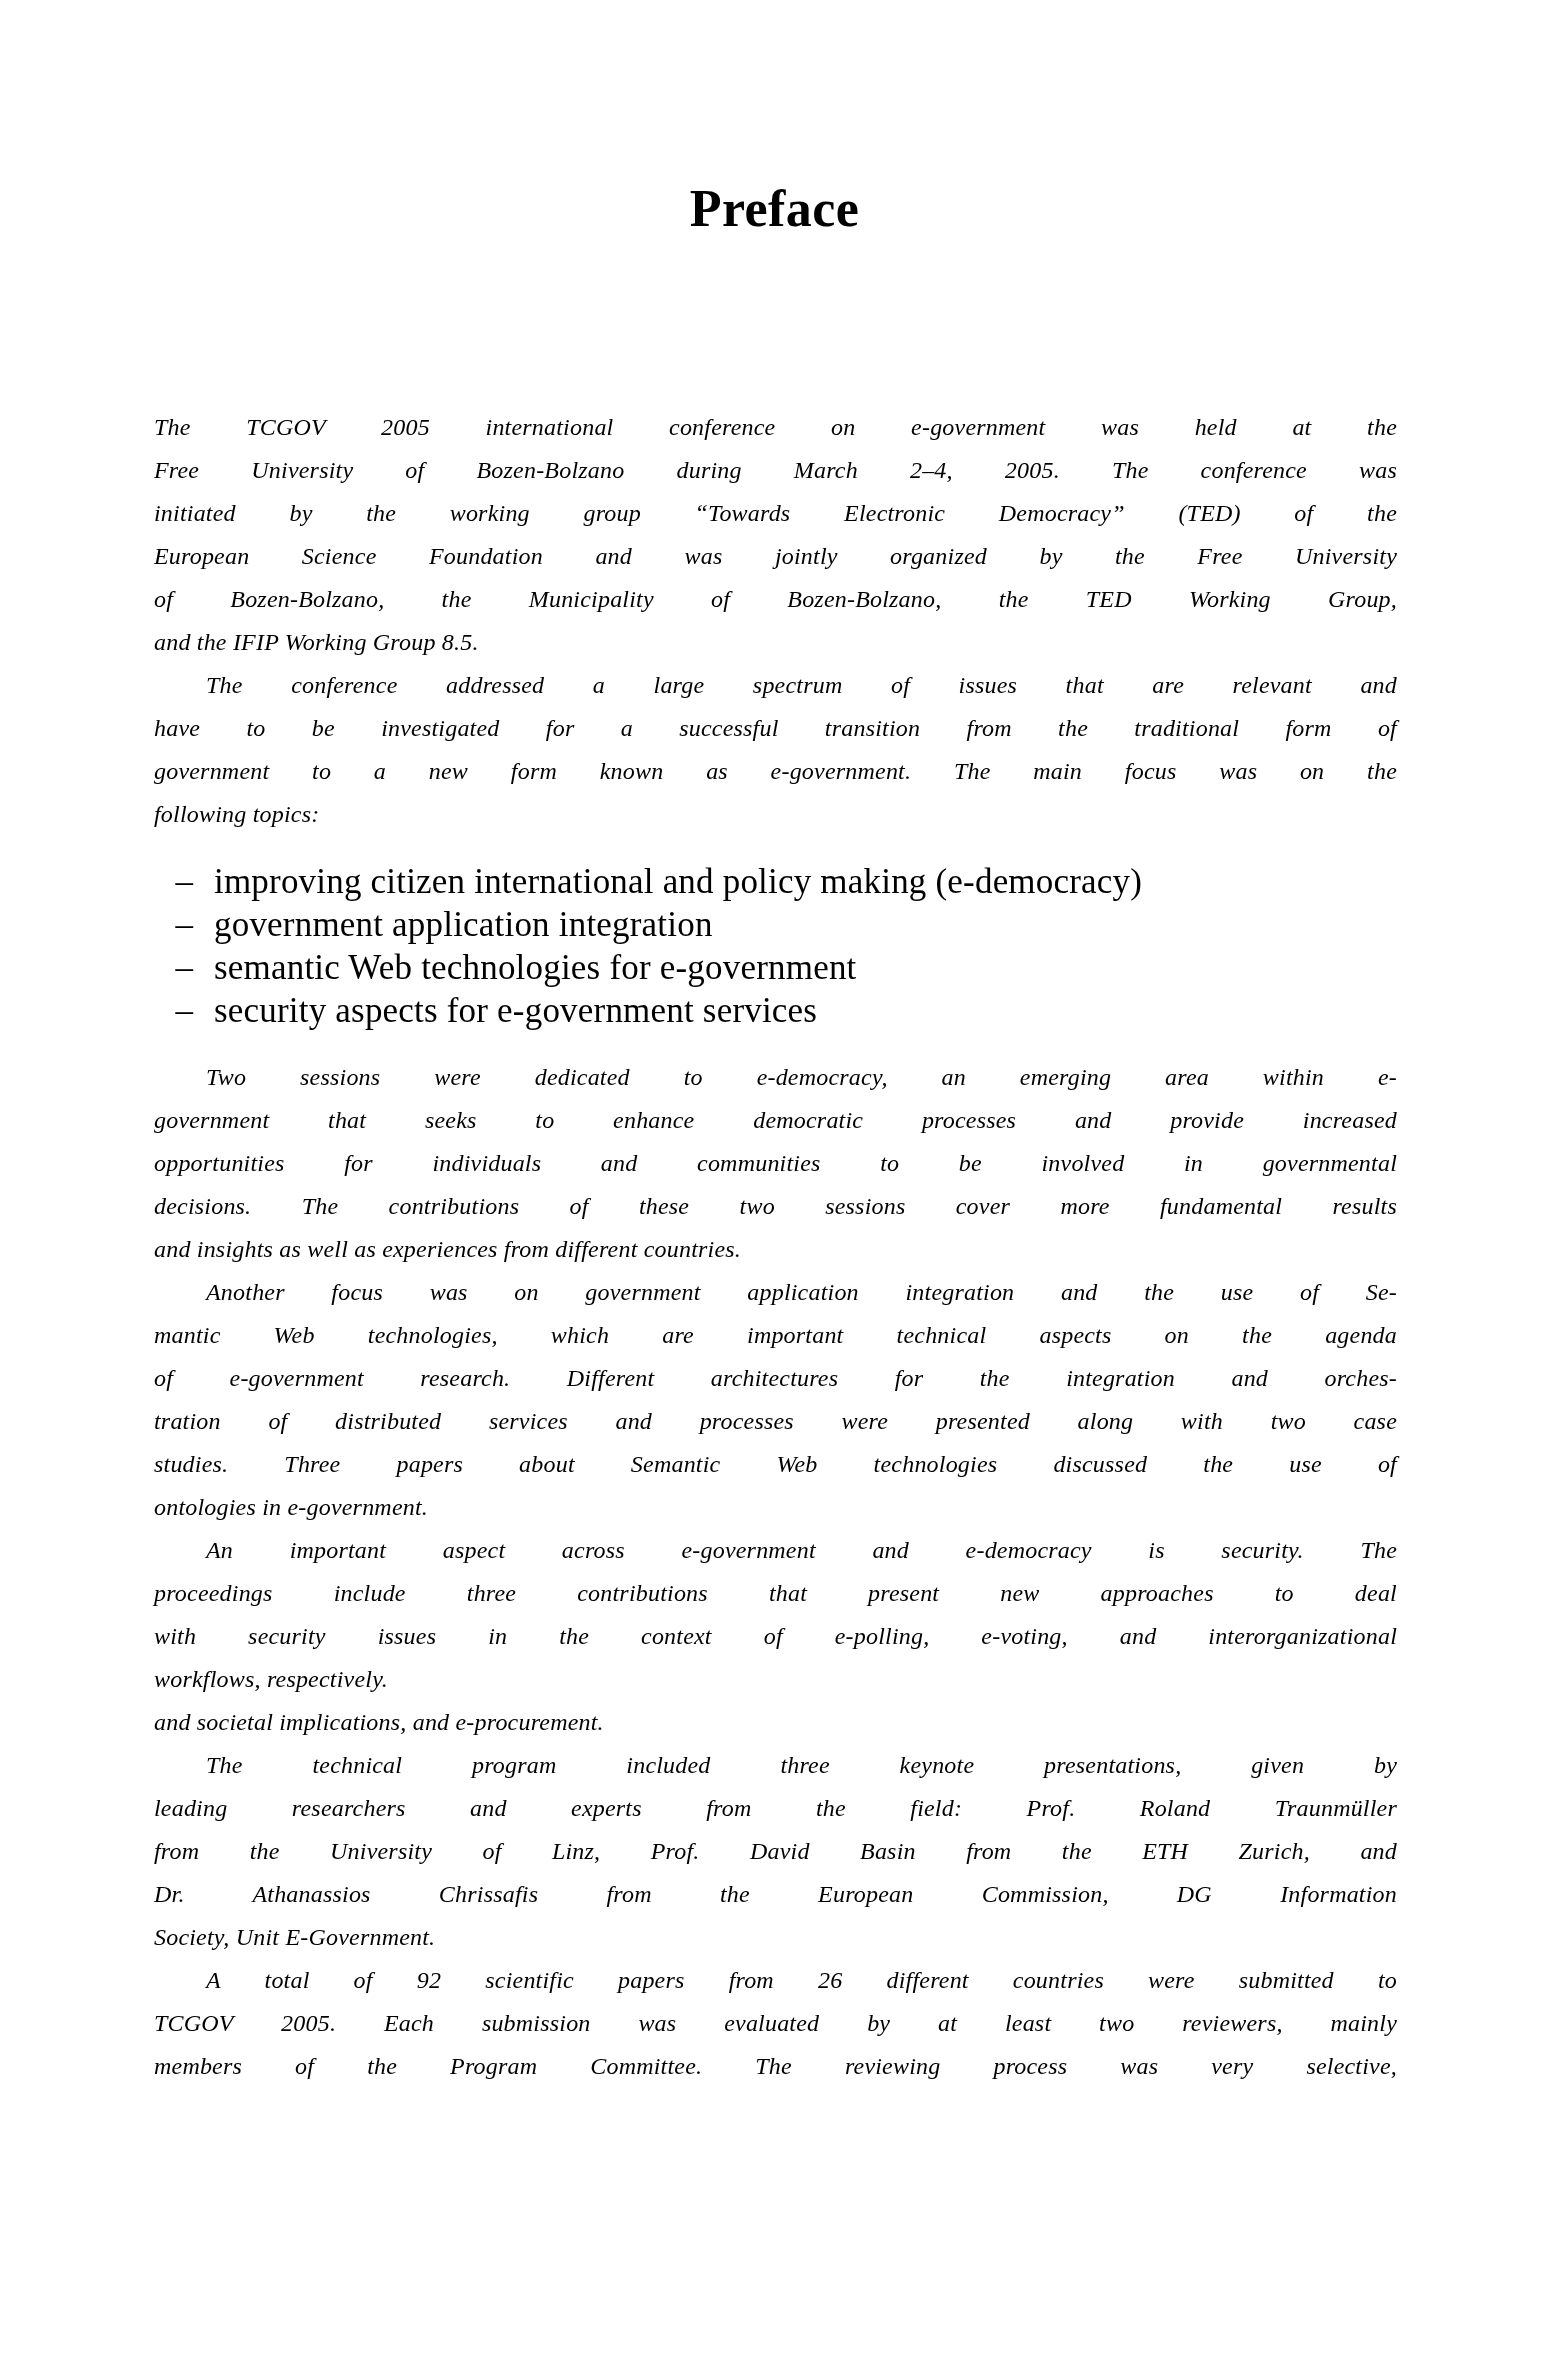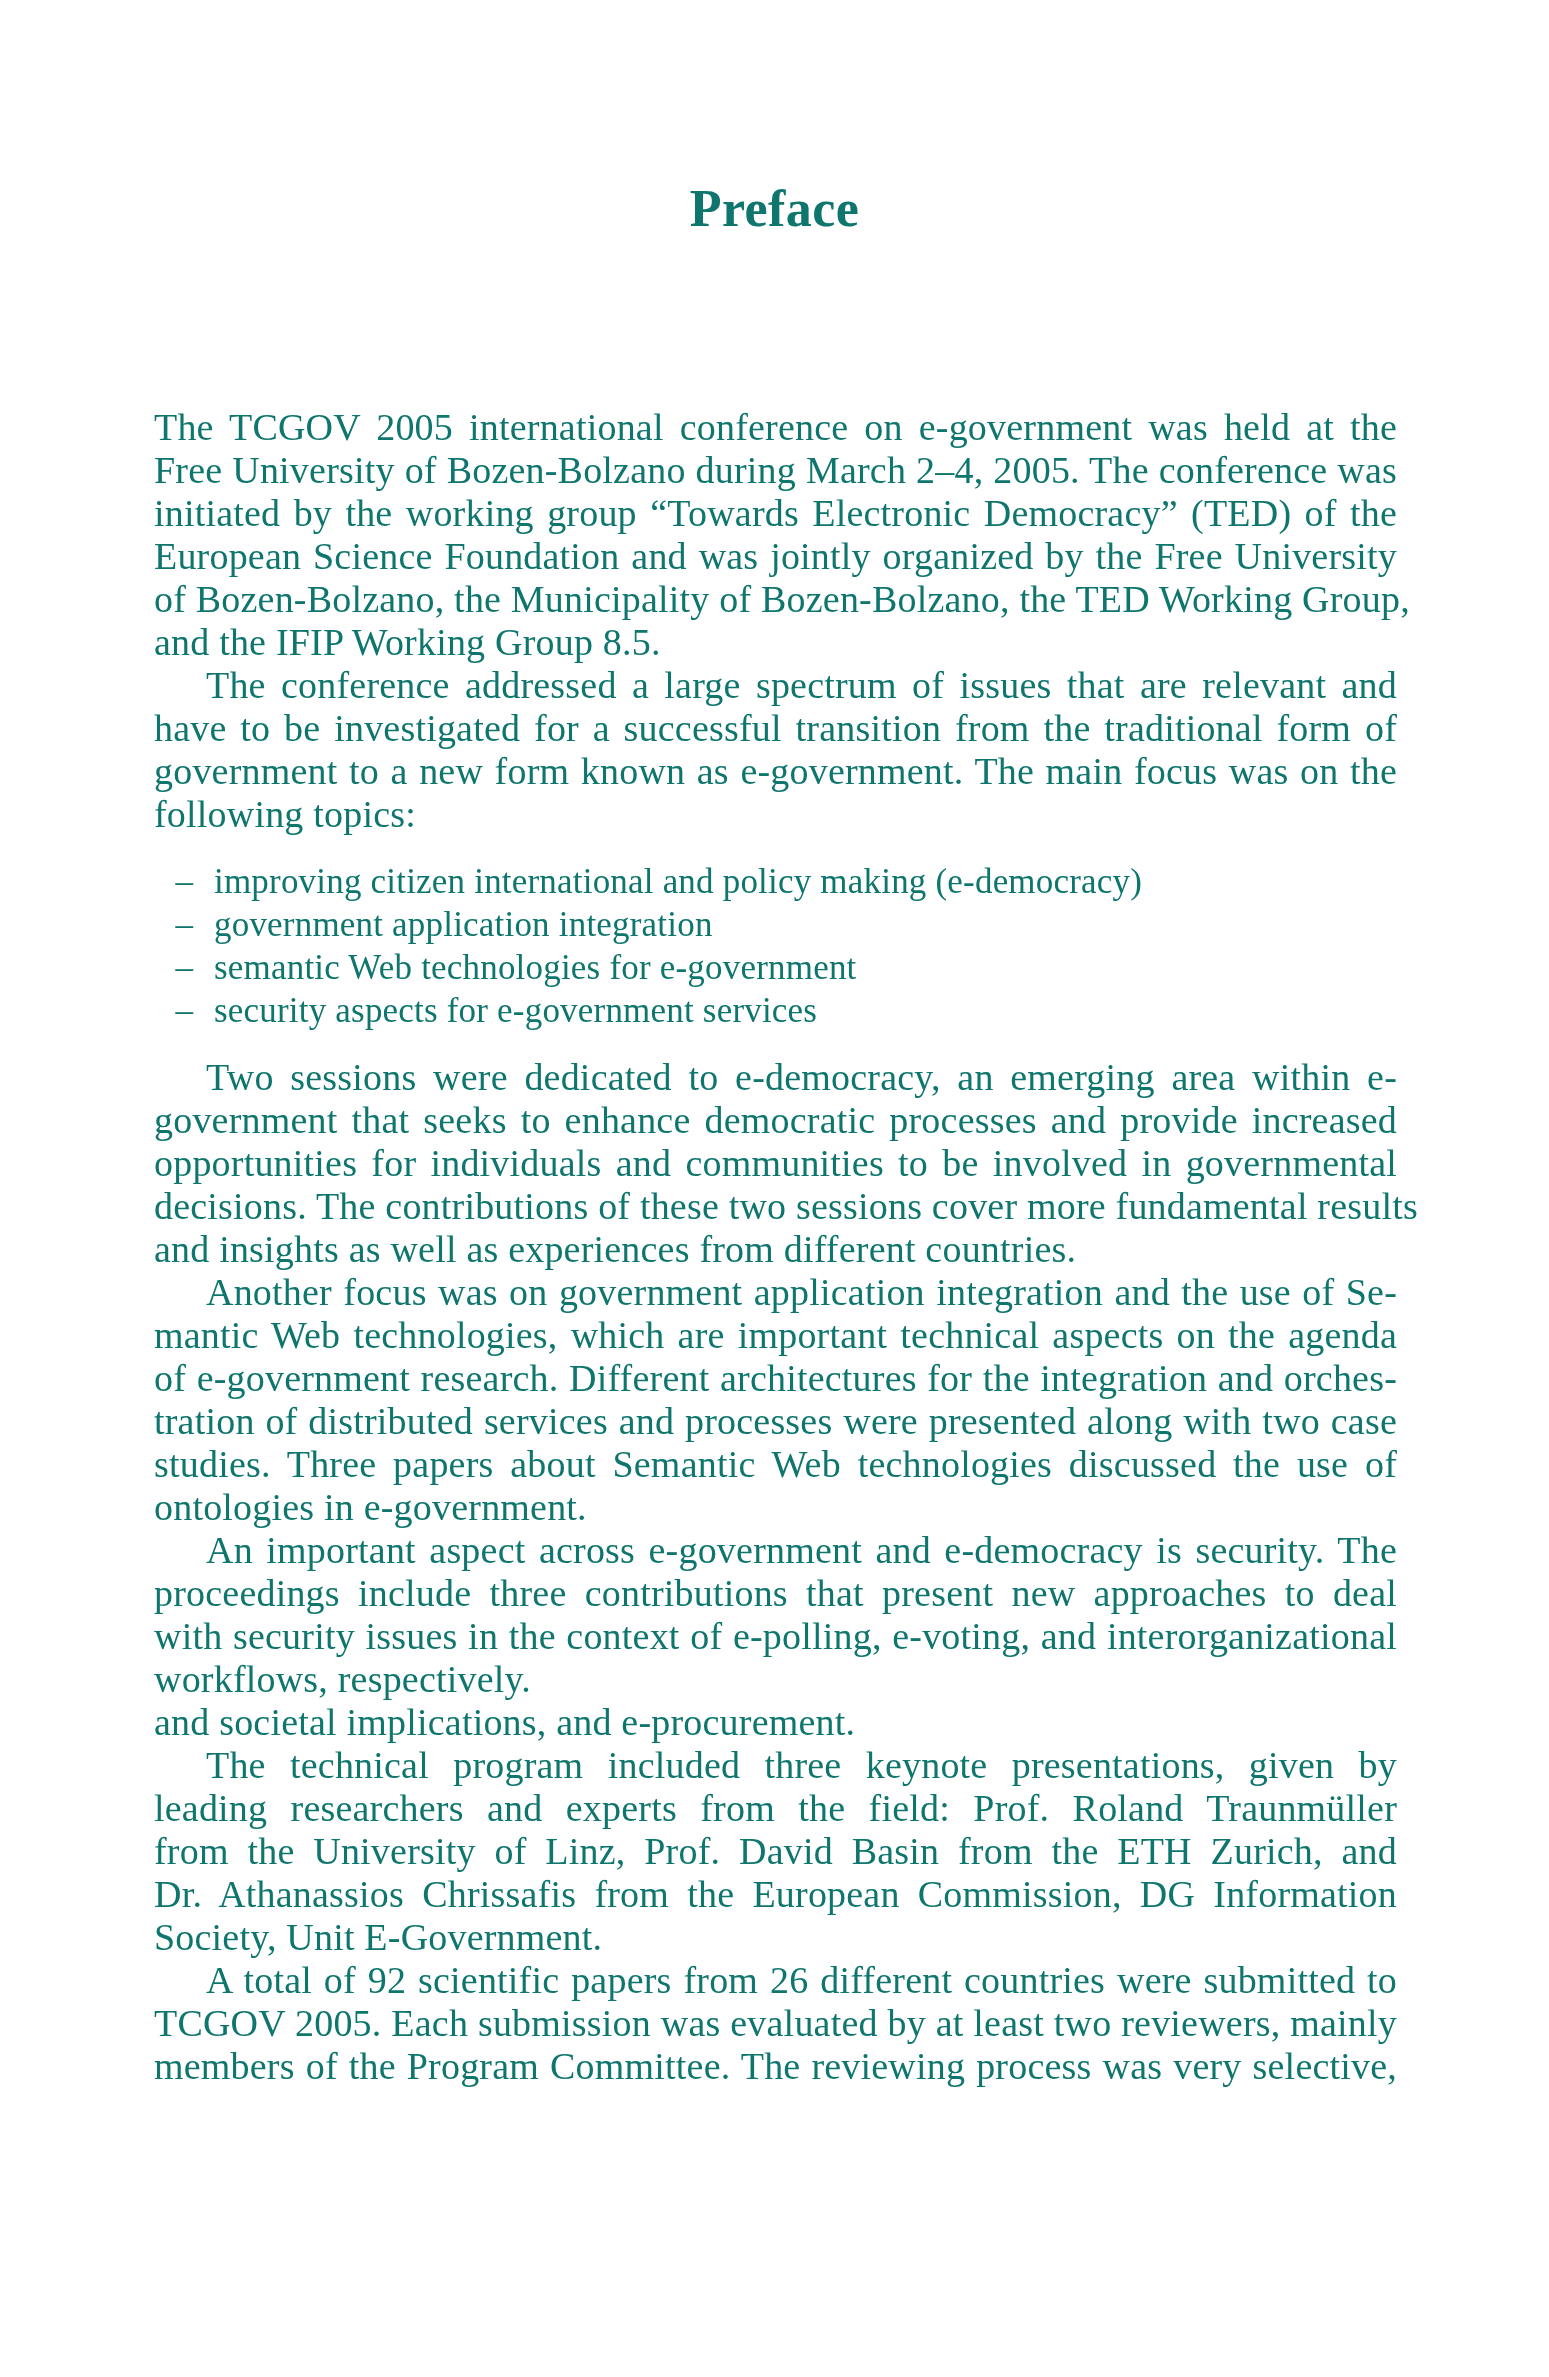--- a/index.html
+++ b/index.html
@@ -1,23 +1,23 @@
 <!DOCTYPE html>
 <html style="font-size:14px"><head>
 <meta charset="utf-8">
 <style>
   html, body { margin: 0; padding: 0; background: #ffffff; }
   body { width: 1549px; height: 2377px; position: relative; overflow: hidden; }
-  .page { position: absolute; left: 0; top: 0; width: 1549px; height: 2377px; background: #ffffff; color: #0f766e;
+  .page { position: absolute; left: 0; top: 0; width: 1549px; height: 2377px; background: #ffffff; color: #000000;
           font-family: "Liberation Serif", "DejaVu Serif", serif; }
   .title { position: absolute; left: 0; width: 1549px; top: 178px; text-align: center;
            font-weight: bold; font-size: 52px; line-height: 61px; letter-spacing: 0.4px; }
   .body { position: absolute; left: 154px; top: 406px; width: 1243px; }
-  .line { display: block; font-size: 38px; height: 43px; line-height: 43px; white-space: nowrap;
-          text-align: justify; text-align-last: justify; letter-spacing: 0.2px; }
+  .line { display: block; font-size: 24px; height: 43px; line-height: 43px; white-space: nowrap;
+          text-align: justify; text-align-last: justify; letter-spacing: 0.2px; font-style: italic; }
   .line.last { text-align-last: left; }
   .line.indent { padding-left: 52px; }
   .list { margin: 24px 0 24px 0; }
   .item { display: flex; font-size: 35px; height: 43px; line-height: 43px; white-space: nowrap; }
   .dash { width: 60px; padding-left: 21.6px; box-sizing: border-box; }
   .item-text { letter-spacing: 0.2px; }
 </style>
 </head>
 <body>
 

